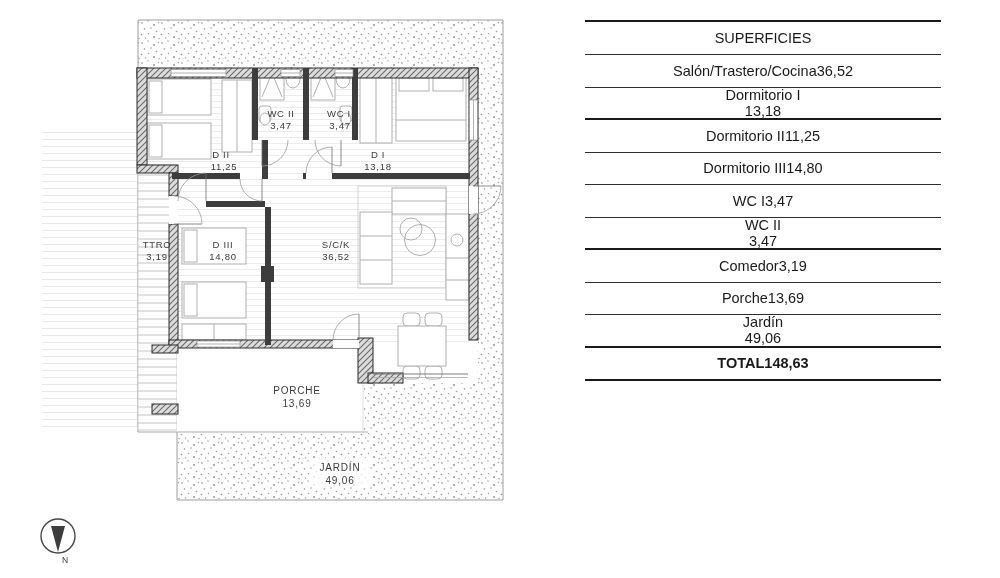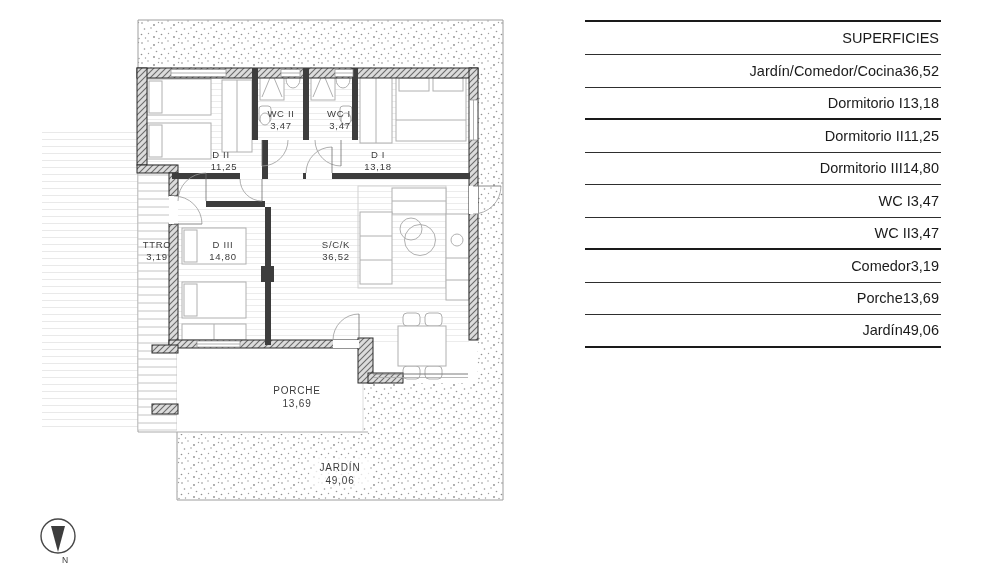--- a/index.html
+++ b/index.html
@@ -8,24 +8,24 @@
 
   
   .plan-wrap{position:absolute;left:0;top:0;width:560px;height:578px;}
   svg text{font-family:"Liberation Sans", sans-serif;}
   .lbl{fill:#3b3b3b;font-size:9.5px;letter-spacing:.7px;}
   .lbl-big{fill:#3b3b3b;font-size:10px;letter-spacing:.8px;}
 
   
   .table{position:absolute;left:585px;top:20px;width:356px;
          border-top:2px solid #1a1a1a;font-size:14.5px;}
-  .trow{display:flex;justify-content:flex-end;align-items:center;
+  .trow{display:flex;justify-content:center;align-items:center;
         height:32.5px;border-bottom:1px solid #2e2e2e;padding:0 2px;box-sizing:border-box;}
   .trow.head{height:33px;}
-  .trow.thick{border-bottom-width:2px;border-bottom-color:#1a1a1a;}
+  .trow.thick{border-bottom-width:2px;border-bottom-color:#1a1a1a;flex-direction:column;}
   .trow.total{height:33px;font-weight:bold;border-bottom:2px solid #1a1a1a;}
   .tval{text-align:right;}
 </style>
 </head>
 <body>
 
 <div class="plan-wrap">
 <svg width="560" height="578" viewBox="0 0 560 578">
   <defs>
     <pattern id="stipple" width="20" height="20" patternUnits="userSpaceOnUse">
@@ -252,21 +252,21 @@
     <text x="62" y="563" font-size="8.5" fill="#3b3b3b">N</text>
   </g>
 </svg>
 </div>
 
 <div class="table">
   <div class="trow head">
     <span>SUPERFICIES</span>
   </div>
   <div class="trow">
-    <span>Jardín/Comedor/Cocina</span>
+    <span>Salón/Trastero/Cocina</span>
     <span class="tval">36,52</span>
   </div>
   <div class="trow thick">
     <span>Dormitorio I</span>
     <span class="tval">13,18</span>
   </div>
   <div class="trow">
     <span>Dormitorio II</span>
     <span class="tval">11,25</span>
   </div>
@@ -287,13 +287,17 @@
     <span class="tval">3,19</span>
   </div>
   <div class="trow">
     <span>Porche</span>
     <span class="tval">13,69</span>
   </div>
   <div class="trow thick">
     <span>Jardín</span>
     <span class="tval">49,06</span>
   </div>
+  <div class="trow total">
+    <span>TOTAL</span>
+    <span class="tval">148,63</span>
+  </div>
 </div>
 
 </body></html>

